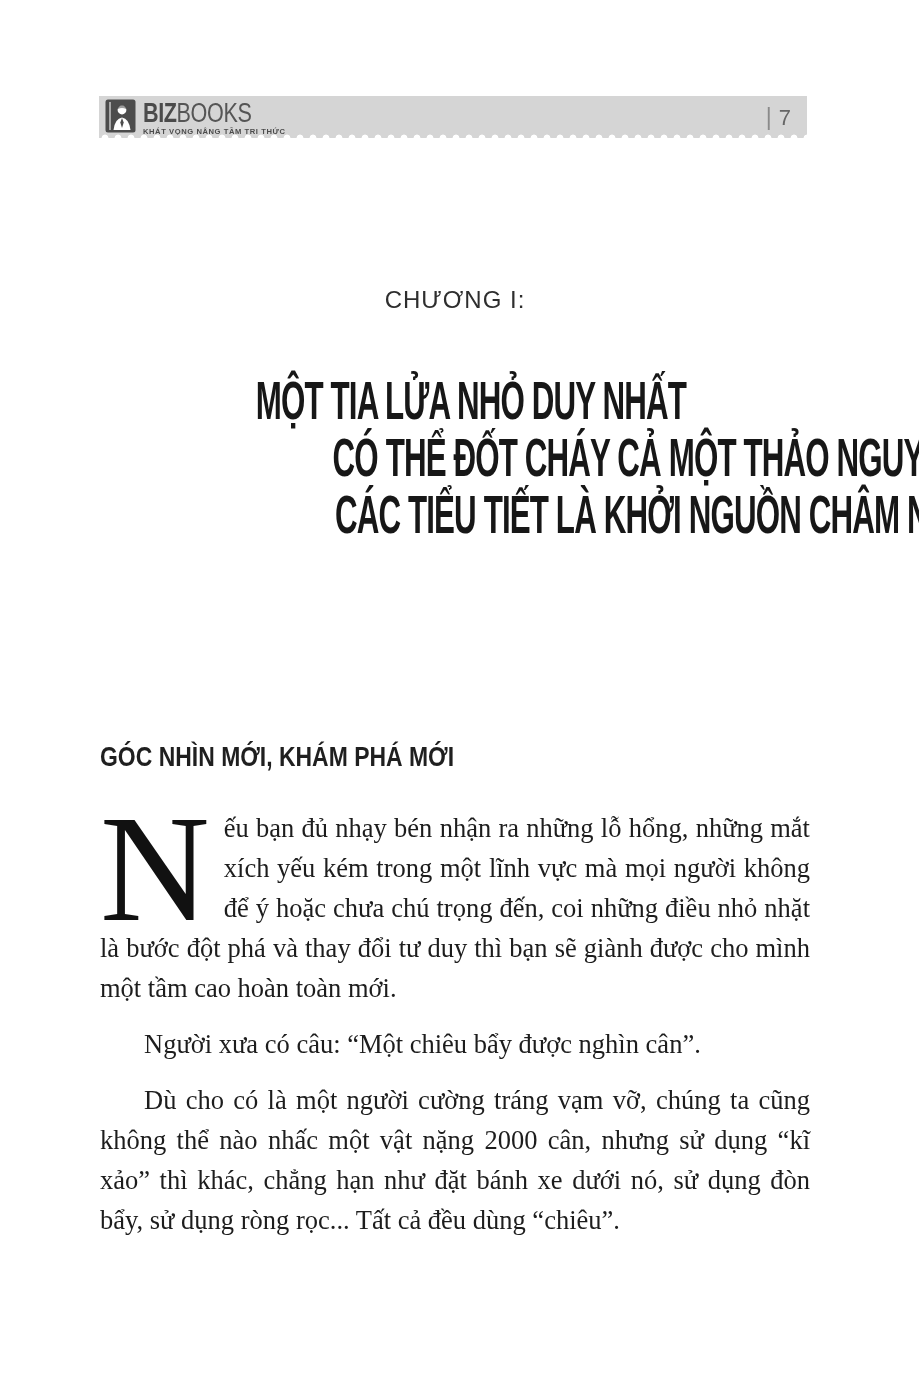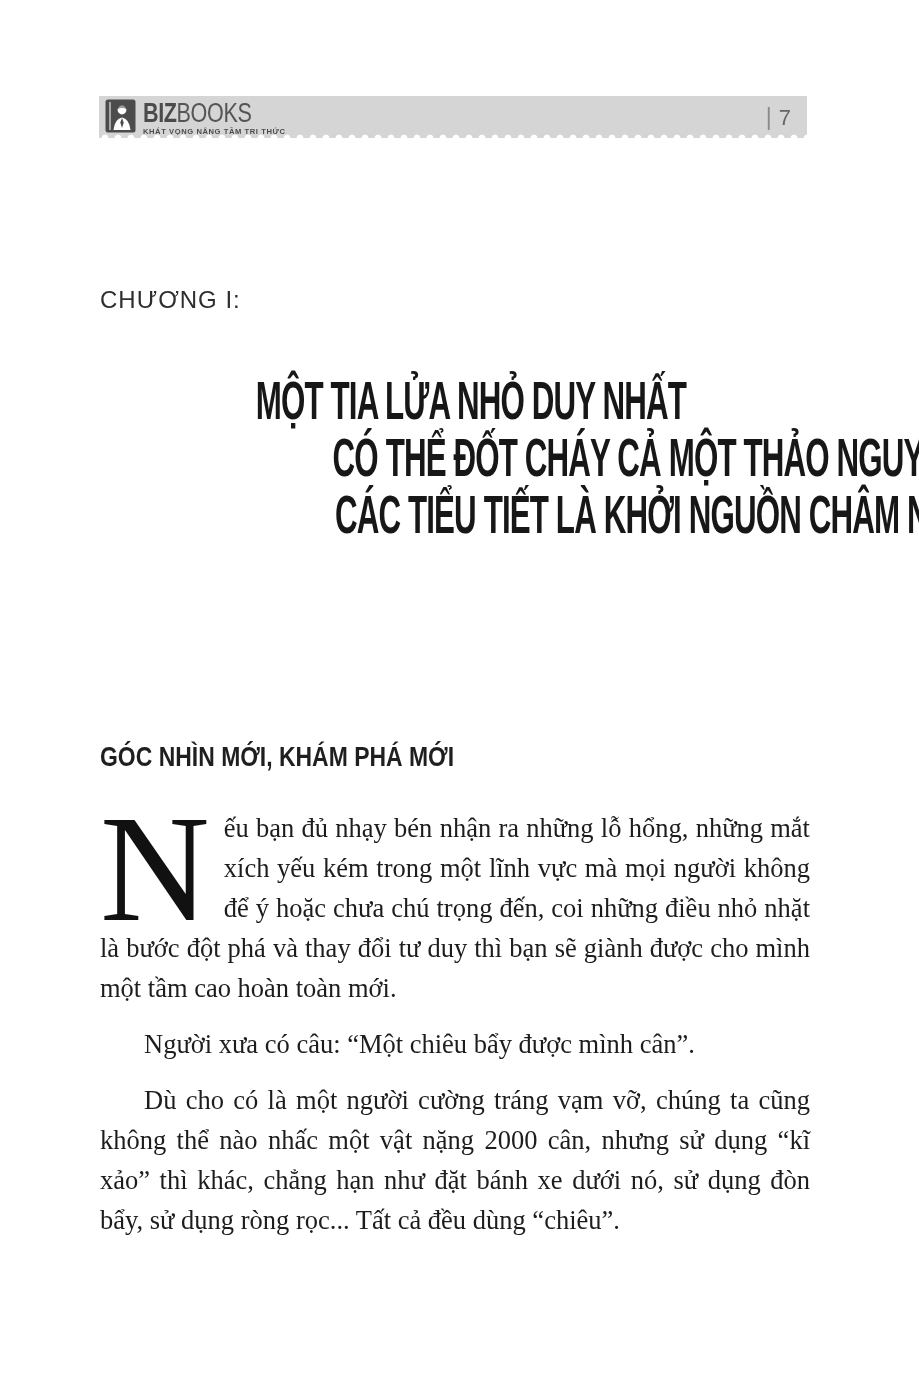--- a/index.html
+++ b/index.html
@@ -38,21 +38,21 @@
     color:#4b4b4b;transform:scaleX(0.95);transform-origin:left center;white-space:nowrap;
   }
   .page-number{
     position:absolute;right:16px;top:50%;transform:translateY(-50%);
     display:flex;align-items:center;color:#6b6b6b;font-size:22px;
   }
   .pn-bar{font-weight:300;color:#8a8a8a;margin-right:7px;font-size:23px;}
   .pn-value{font-weight:400;color:#666666;}
 
   
-  .center-col{position:absolute;left:100px;width:710px;text-align:left;}
+  .center-col{position:absolute;left:100px;width:710px;text-align:center;}
   .kicker{
     top:286px;font-size:24px;font-weight:500;letter-spacing:1px;color:#2e2e2e;
   }
   .chapter-title{top:372px;color:#171717;text-decoration:underline;}
   .title-line{height:57px;line-height:57px;}
   .title-line>span{
     display:inline-block;white-space:nowrap;
     font-weight:700;font-size:54px;letter-spacing:-1.5px;
     transform:scaleX(0.58);transform-origin:center center;
   }
@@ -113,17 +113,17 @@
   <div class="center-col chapter-title">
     <div class="title-line"><span>MỘT TIA LỬA NHỎ DUY NHẤT</span></div>
     <div class="title-line"><span>CÓ THỂ ĐỐT CHÁY CẢ MỘT THẢO NGUYÊN:</span></div>
     <div class="title-line"><span>CÁC TIỂU TIẾT LÀ KHỞI NGUỒN CHÂM NGÒI</span></div>
   </div>
 
   <div class="section-heading">GÓC NHÌN MỚI, KHÁM PHÁ MỚI</div>
 
   <div class="body-text">
     <p><span class="drop-cap">N</span><span>ếu bạn đủ nhạy bén nhận ra những lỗ hổng, những mắt xích yếu kém trong một lĩnh vực mà mọi người không để ý hoặc chưa chú trọng đến, coi những điều nhỏ nhặt là bước đột phá và thay đổi tư duy thì bạn sẽ giành được cho mình một tầm cao hoàn toàn mới.</span></p>
-    <p class="indent">Người xưa có câu: “Một chiêu bẩy được mình cân”.</p>
+    <p class="indent">Người xưa có câu: “Một chiêu bẩy được nghìn cân”.</p>
     <p class="indent">Dù cho có là một người cường tráng vạm vỡ, chúng ta cũng không thể nào nhấc một vật nặng 2000 cân, nhưng sử dụng “kĩ xảo” thì khác, chẳng hạn như đặt bánh xe dưới nó, sử dụng đòn bẩy, sử dụng ròng rọc... Tất cả đều dùng “chiêu”.</p>
   </div>
 
 </div>
 
 </body></html>

